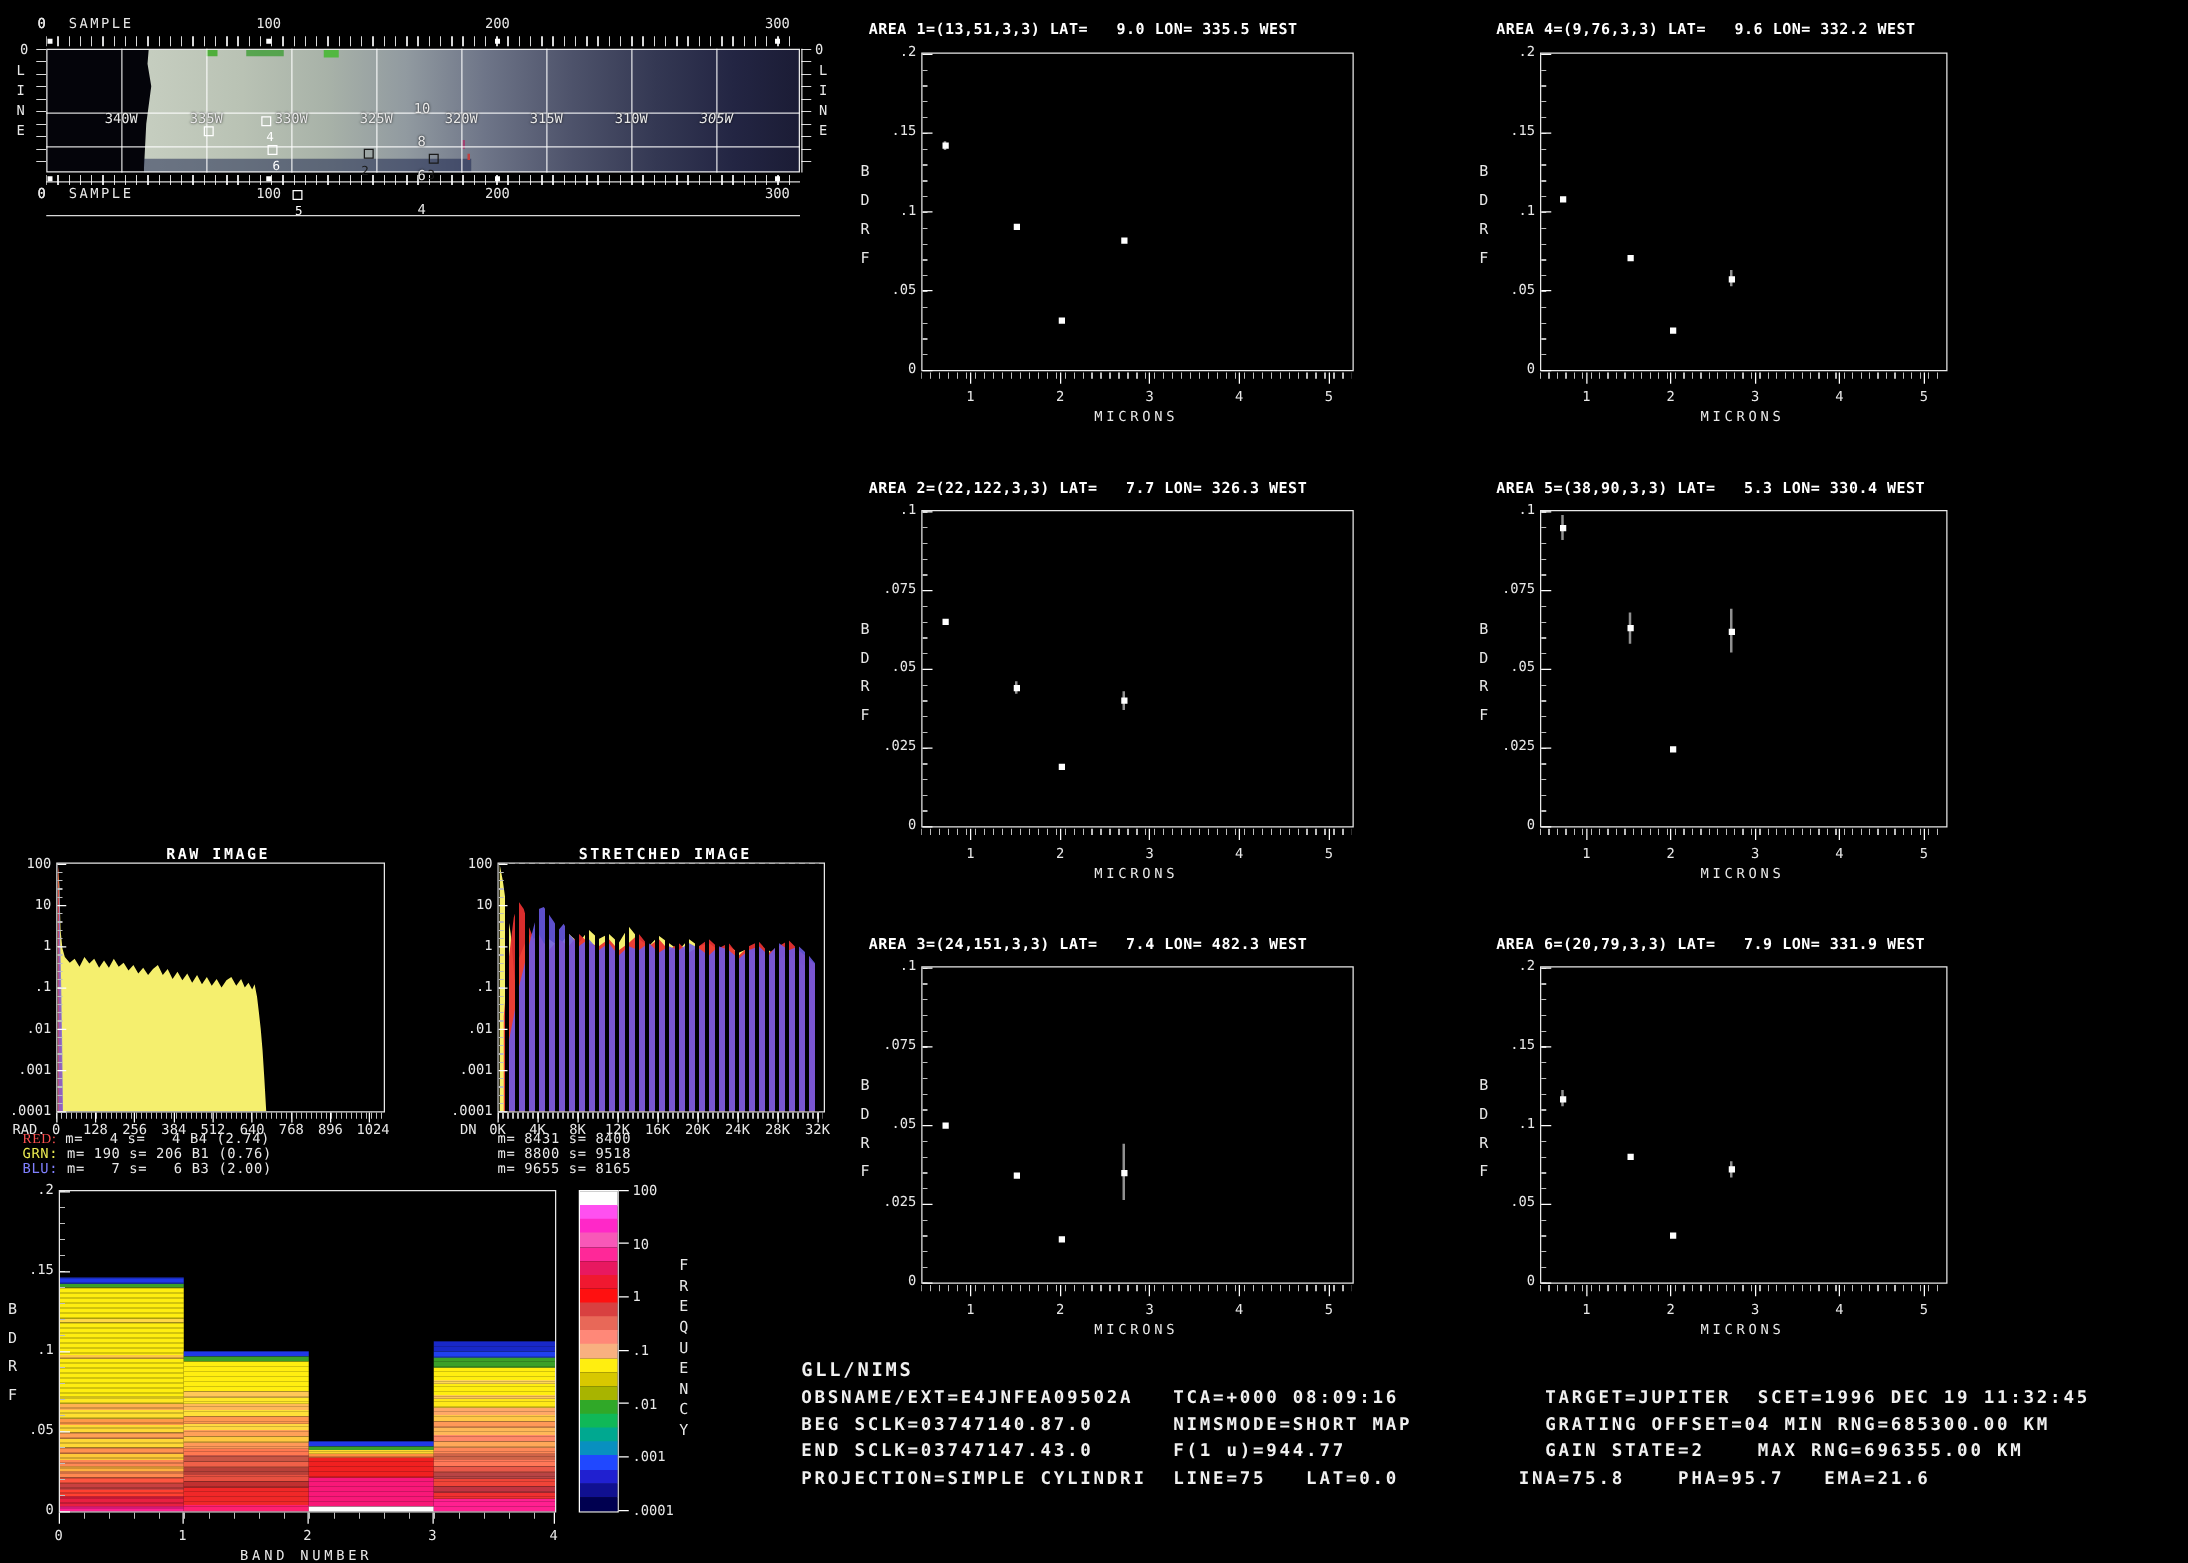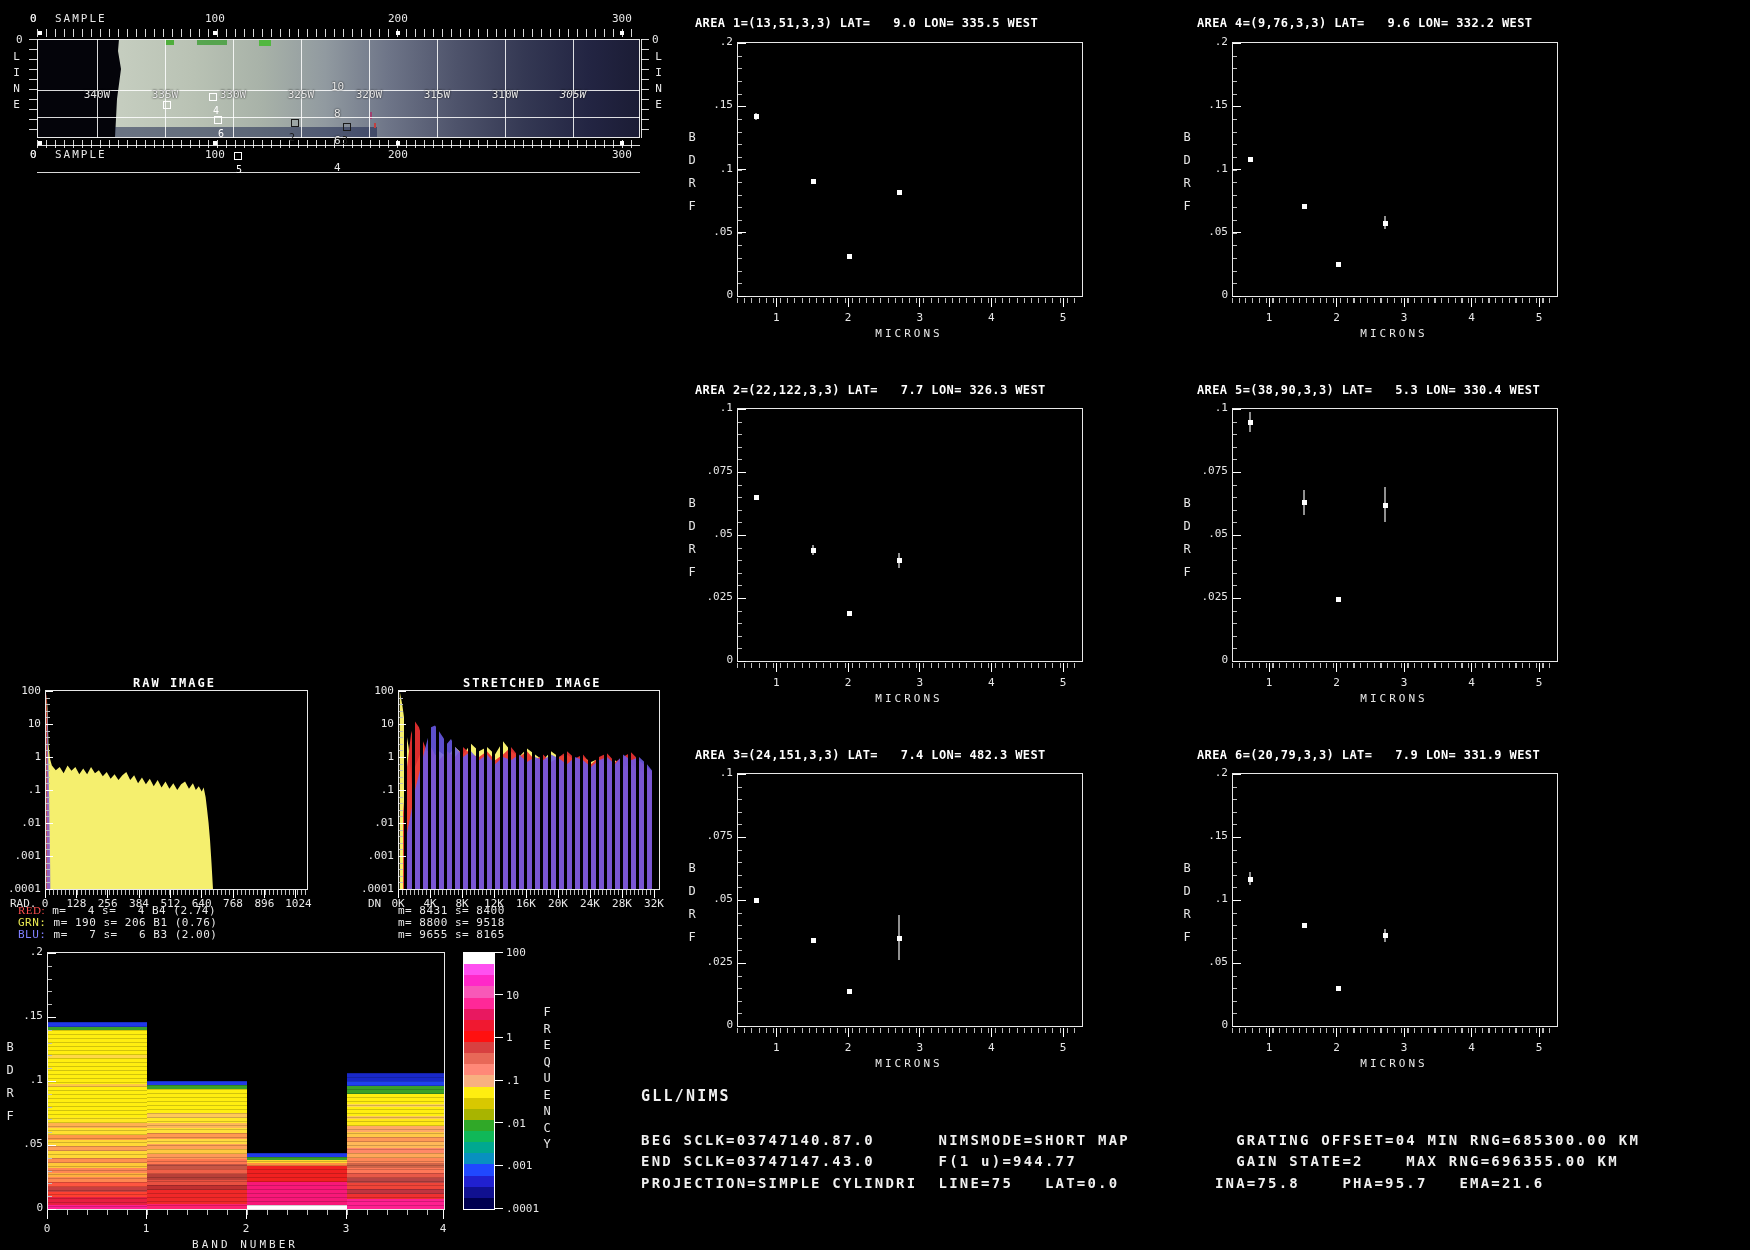--- a/index.html
+++ b/index.html
@@ -541,17 +541,18 @@
       <div style="position: absolute; left: 495px; top: 1122.17px; width: 8px; height: 1px; background: rgb(255, 255, 255);"></div>
       <div style="position: absolute; left: 506px; top: 1116.67px; font-size: 11px; color: rgb(232, 232, 232); white-space: pre;">.01</div>
       <div style="position: absolute; left: 495px; top: 1164.83px; width: 8px; height: 1px; background: rgb(255, 255, 255);"></div>
       <div style="position: absolute; left: 506px; top: 1159.33px; font-size: 11px; color: rgb(232, 232, 232); white-space: pre;">.001</div>
       <div style="position: absolute; left: 495px; top: 1207.5px; width: 8px; height: 1px; background: rgb(255, 255, 255);"></div>
       <div style="position: absolute; left: 506px; top: 1202px; font-size: 11px; color: rgb(232, 232, 232); white-space: pre;">.0001</div>
     </div>
   <div class="lbl vert" style="left:540px;top:1005px;font-size:12px;letter-spacing:2.5px;">FREQUENCY</div>
 
   <div class="info-line" style="top:1087px;font-size:15px;">GLL/NIMS</div>
+  <div class="info-line" style="top:1110px;">OBSNAME/EXT=E4JNFEA09502A   TCA=+000 08:09:16           TARGET=JUPITER  SCET=1996 DEC 19 11:32:45</div>
   <div class="info-line" style="top:1132px;">BEG SCLK=03747140.87.0      NIMSMODE=SHORT MAP          GRATING OFFSET=04 MIN RNG=685300.00 KM</div>
   <div class="info-line" style="top:1153px;">END SCLK=03747147.43.0      F(1 u)=944.77               GAIN STATE=2    MAX RNG=696355.00 KM</div>
   <div class="info-line" style="top:1175px;">PROJECTION=SIMPLE CYLINDRI  LINE=75   LAT=0.0         INA=75.8    PHA=95.7   EMA=21.6</div>
 
 </div>
 
 </body></html>

